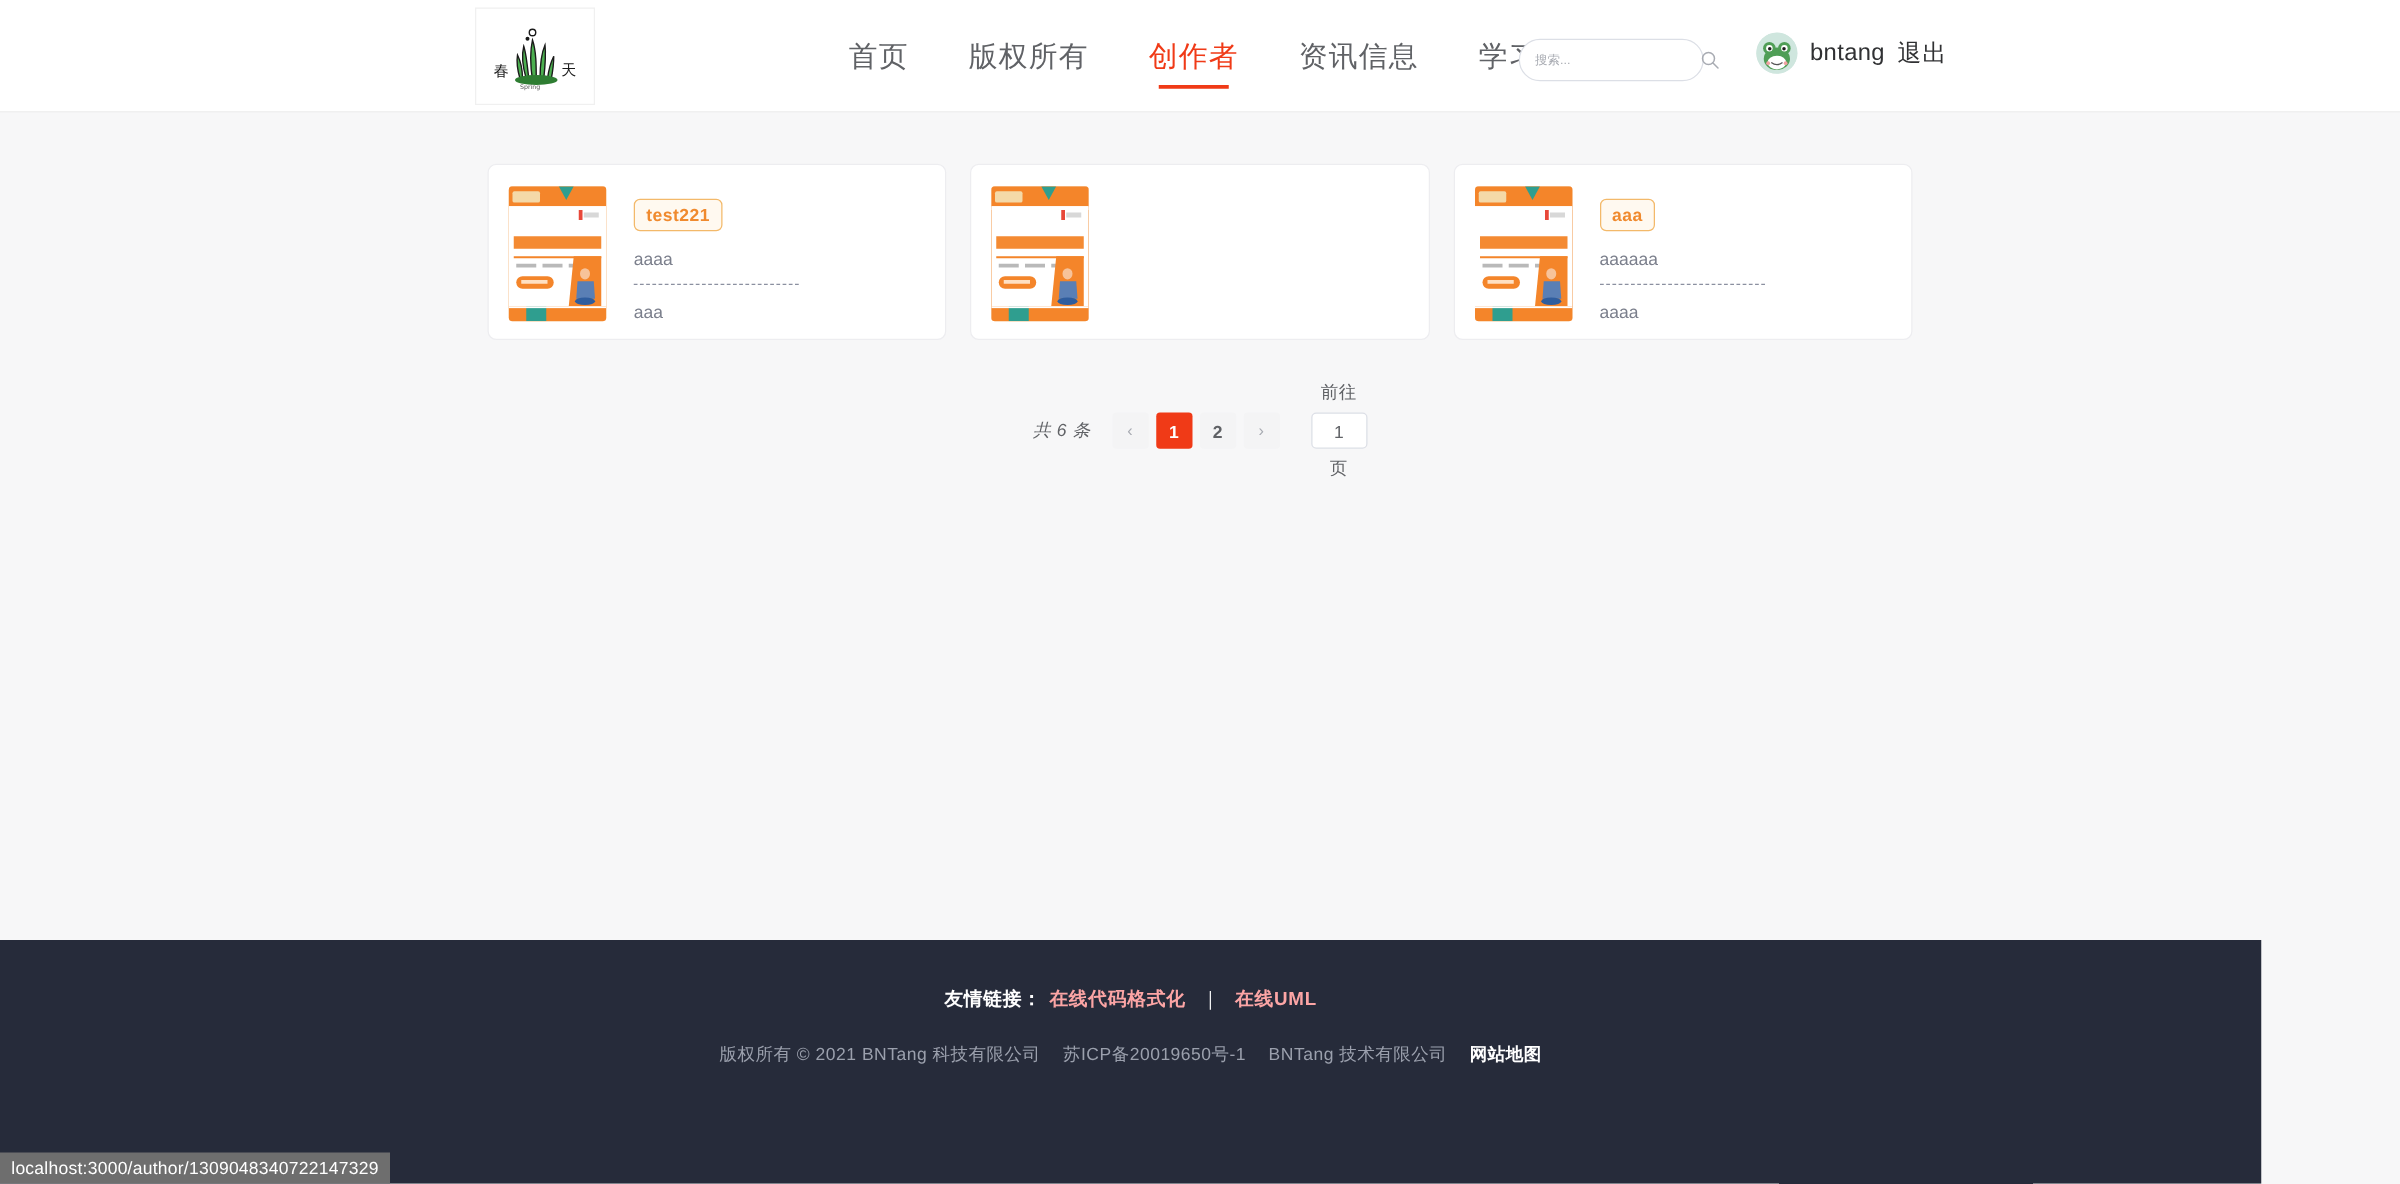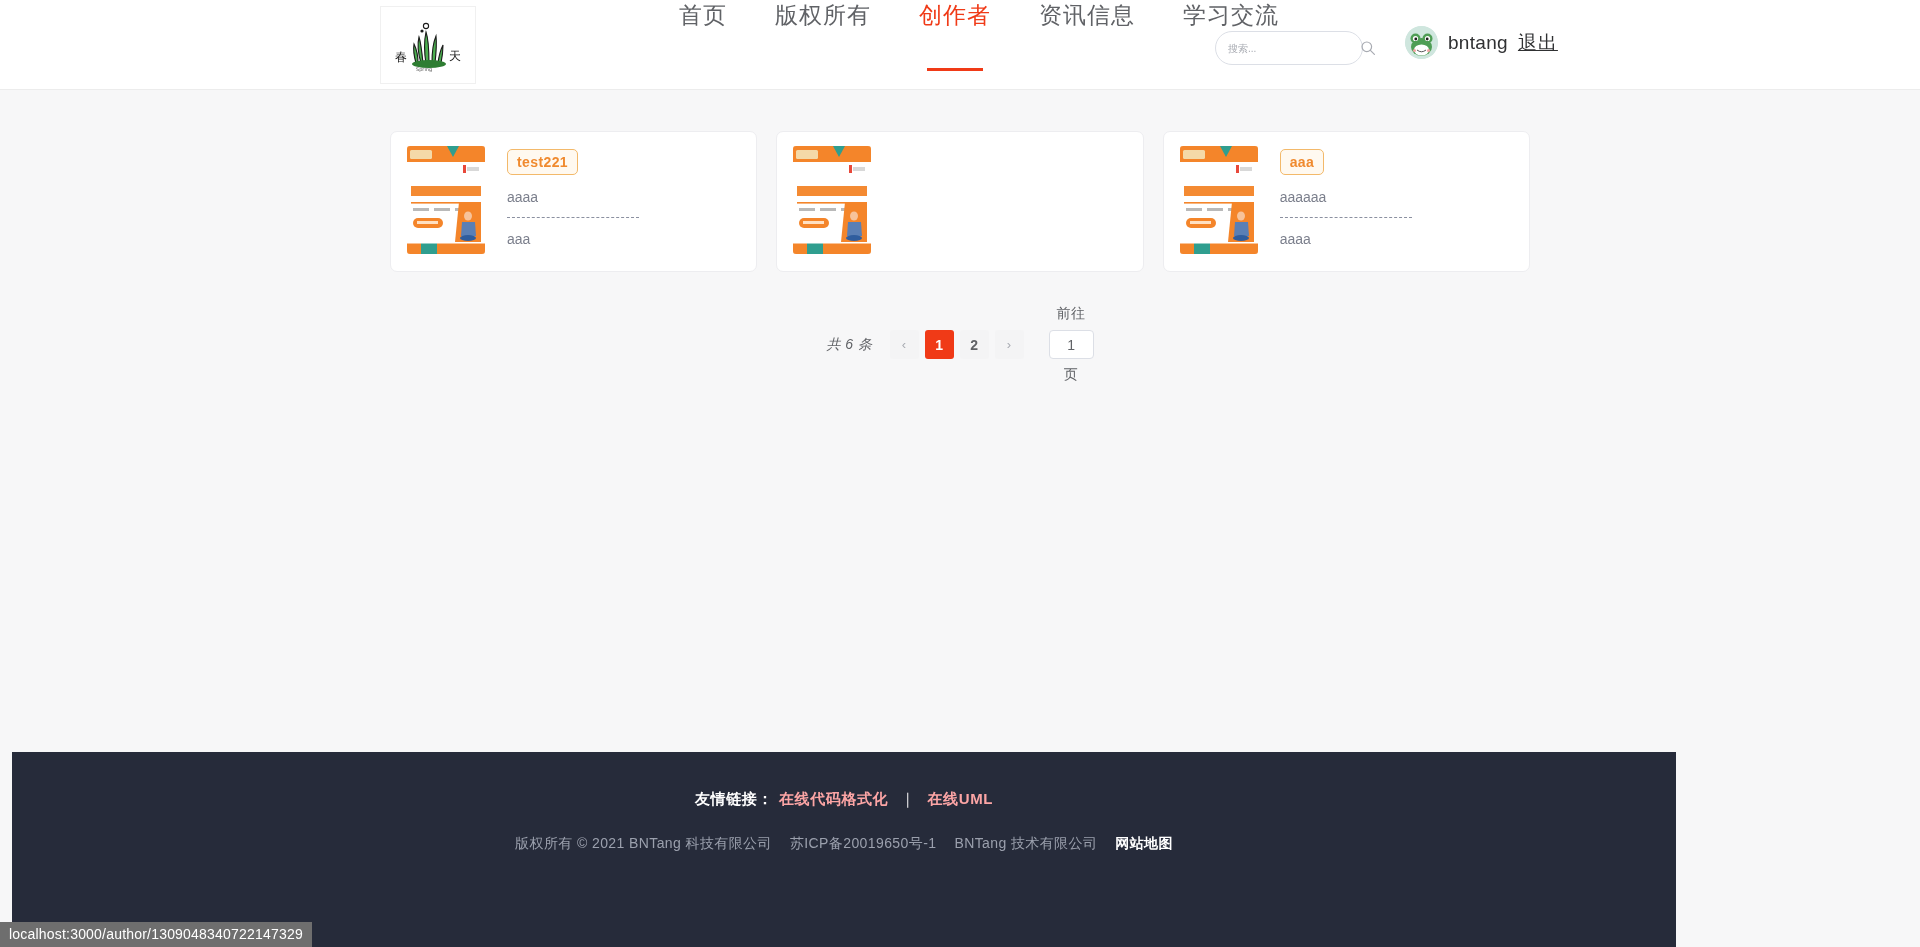--- a/index.html
+++ b/index.html
@@ -47,20 +47,21 @@
     height: 90px;
     display: flex;
     align-items: center;
     gap: 0px;
   }
   .nav-item {
     position: relative;
     padding: 0 24px;
     height: 90px;
     display: flex;
+    align-items: center;
     justify-content: center;
     font-size: 23px;
     color: #606266;
     cursor: pointer;
     letter-spacing: 1px;
   }
   .nav-item.active { color: #f03a17; }
   .nav-item.active::after {
     content: "";
     position: absolute;
@@ -115,41 +116,40 @@
   .username {
     font-size: 19px;
     color: #303133;
     letter-spacing: 0.3px;
   }
   .logout {
     font-size: 19px;
     color: #303133;
     cursor: pointer;
     letter-spacing: 1px;
-    text-decoration: underline;
   }
 
   
   .main {
     padding-top: 41px;
   }
   .cards-row {
     margin: 0 auto;
     width: 1140px;
     display: flex;
     gap: 19px;
   }
   .card {
     width: 374px;
     height: 141px;
     background: #fff;
     border: 1px solid #ededf0;
     border-radius: 7px;
     display: flex;
-    align-items: flex-start;
+    align-items: flex-end;
     padding: 14px 16px;
     cursor: pointer;
   }
 
   .thumb {
     width: 78px;
     height: 108px;
     flex-shrink: 0;
     border-radius: 3px;
     overflow: hidden;
@@ -247,23 +247,23 @@
     text-align: center;
     font-size: 14px;
     color: #606266;
     outline: none;
     font-family: "Liberation Sans", sans-serif;
   }
 
   
   .footer {
     position: absolute;
-    left: 12px;
+    left: 0;
     bottom: 0;
-    width: 1664px;
+    width: 1809px;
     height: 195px;
     background: #262b3a;
     color: #fff;
     display: flex;
     flex-direction: column;
     align-items: center;
     padding-top: 38px;
   }
   .footer-links {
     font-size: 15px;

